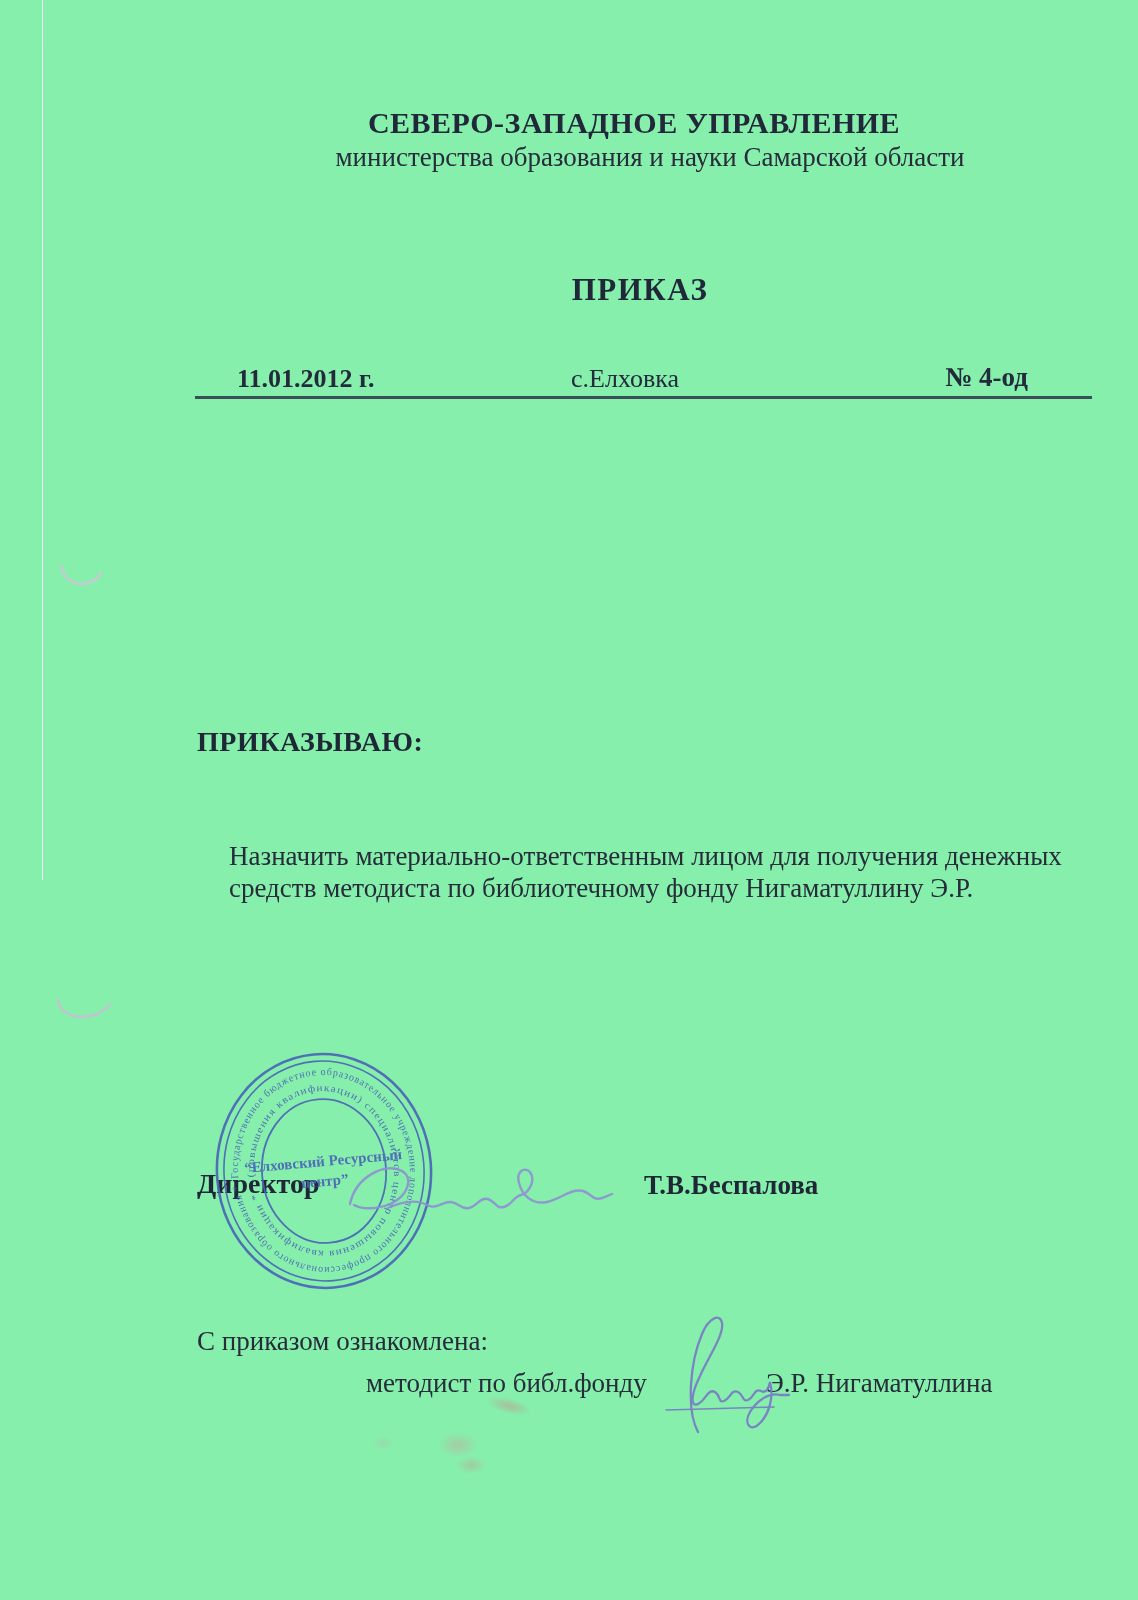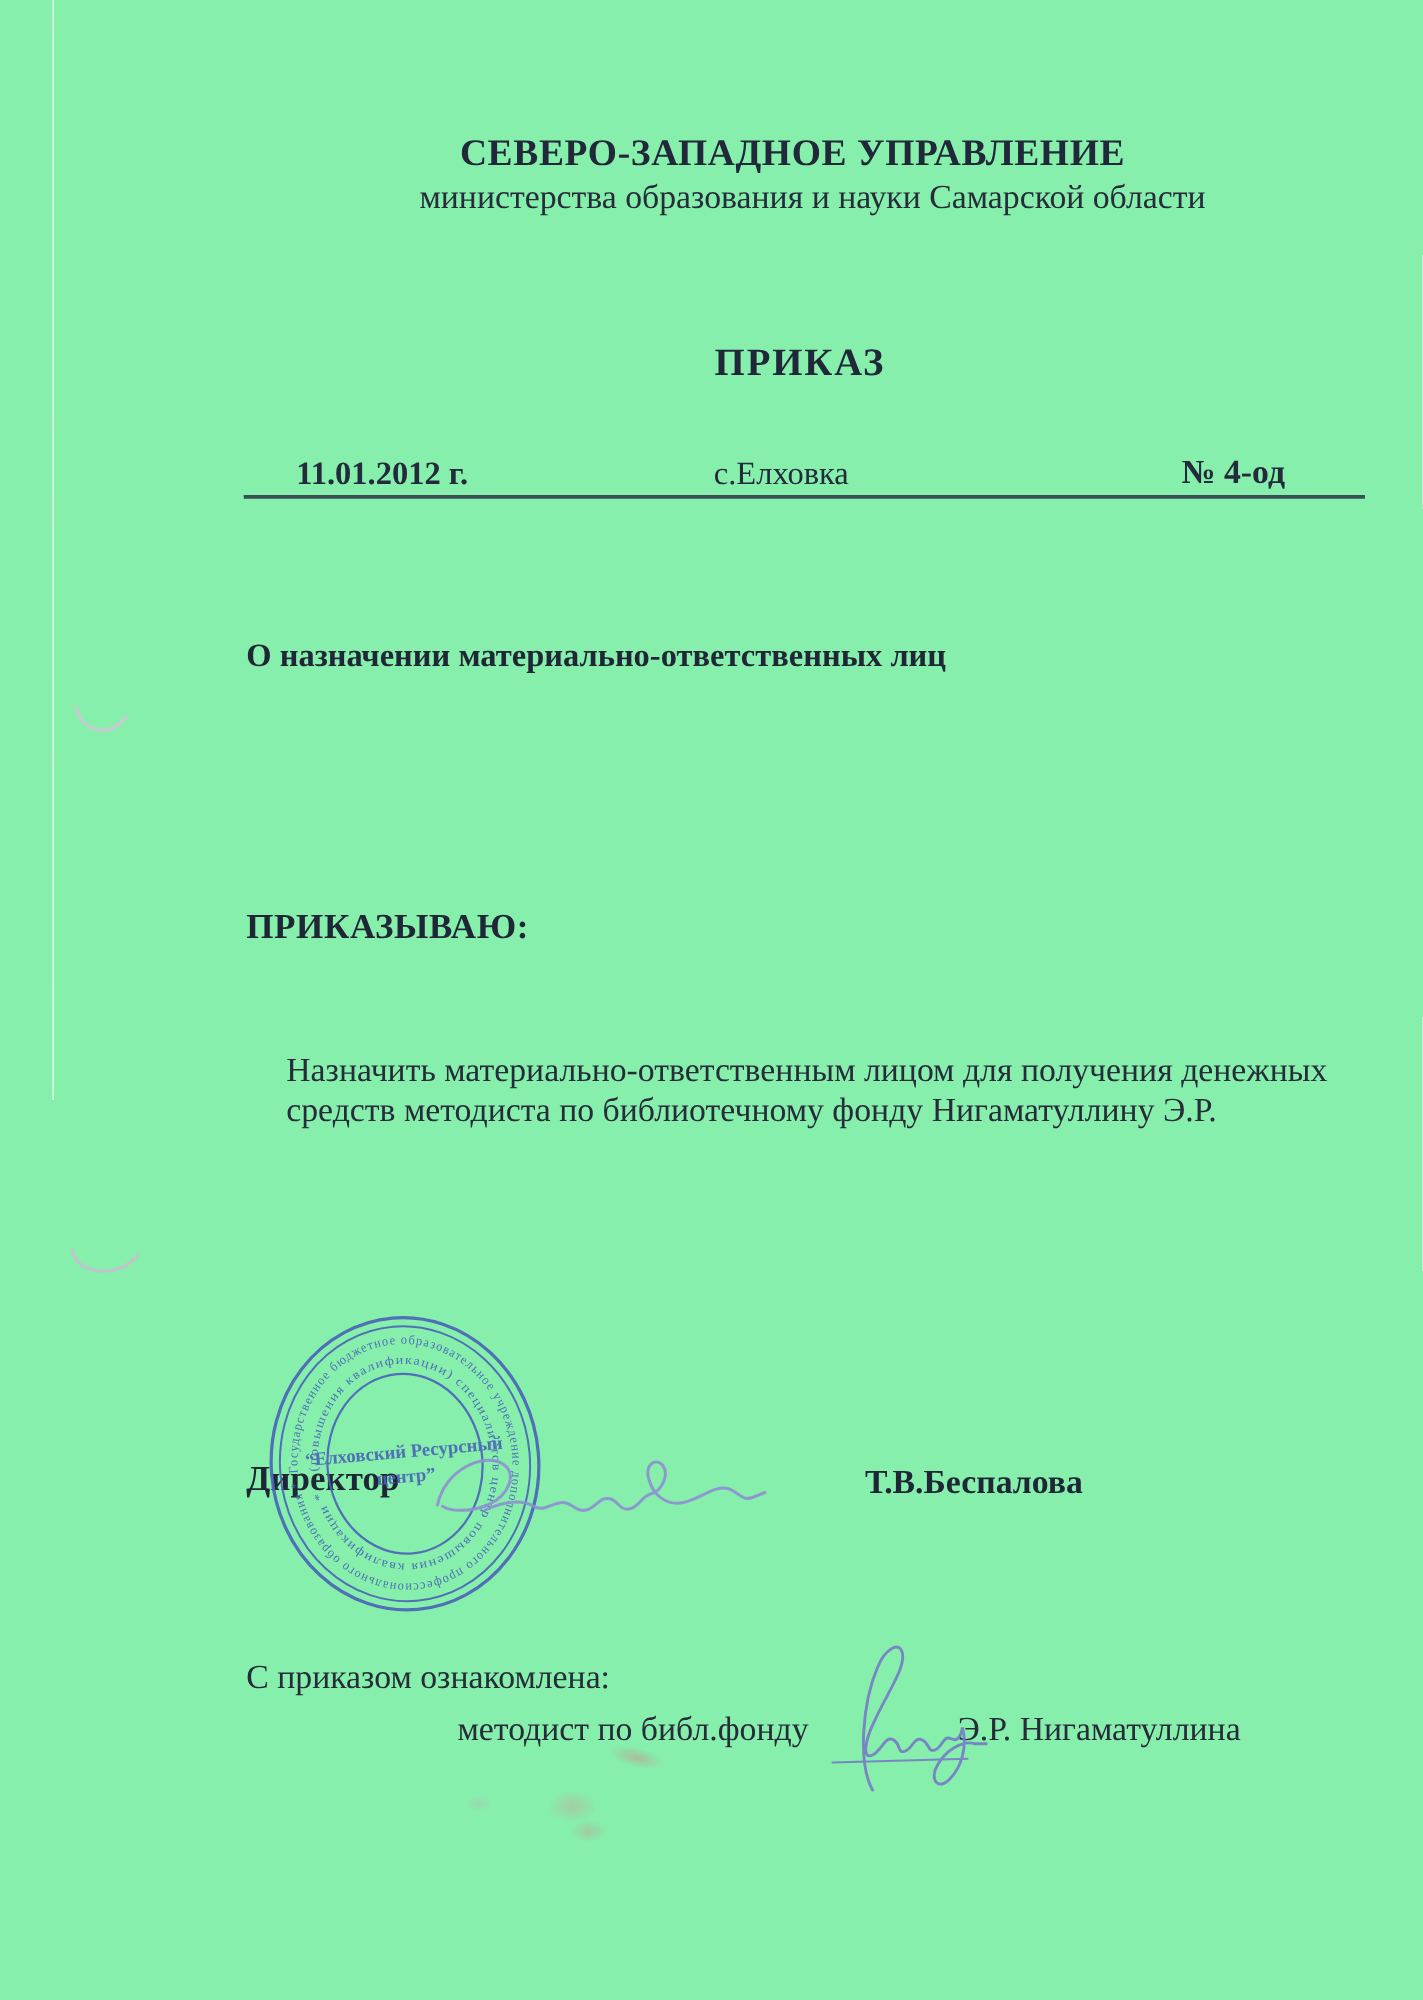--- a/index.html
+++ b/index.html
@@ -26,21 +26,21 @@
   .number{left:920px;top:362px;width:108px;text-align:right;font-size:27px;font-weight:bold;color:#222a3c;}
   .rule{left:195px;top:396px;width:897px;height:3px;background:#2b3246;opacity:.85;}
 
   .subject{left:197px;top:510px;font-size:26px;font-weight:bold;color:#1f2636;}
   .preamble{left:197px;top:566px;width:830px;font-size:27px;line-height:32px;color:#262c3a;}
   .preamble .l1{text-indent:8px;}
   .prikazyvayu{left:197px;top:726px;font-size:28px;font-weight:bold;letter-spacing:.5px;color:#1f2636;}
   .order-text{left:229px;top:840px;width:845px;font-size:27px;line-height:32px;color:#262c3a;}
 
   .director{left:197px;top:1168px;font-size:28px;font-weight:bold;color:#1f2636;z-index:1;}
-  .tvb{left:644px;top:1170px;font-size:27px;font-weight:bold;color:#1f2636;margin-left:48px;}
+  .tvb{left:644px;top:1170px;font-size:27px;font-weight:bold;color:#1f2636;}
 
   .ack1{left:197px;top:1326px;font-size:27px;color:#262c3a;}
   .ack-role{left:366px;top:1368px;font-size:27px;color:#262c3a;}
   .ack-name{left:766px;top:1368px;font-size:27px;color:#262c3a;}
 
   .stamp-svg{left:202px;top:1044px;z-index:2;transform:rotate(-5deg);opacity:.9;}
   .sig1-svg{left:330px;top:1142px;z-index:3;}
   .sig2-svg{left:636px;top:1292px;z-index:3;}
   .arc-svg{z-index:1;}
 
@@ -63,21 +63,20 @@
 
   <div class="abs h1 center">СЕВЕРО-ЗАПАДНОЕ УПРАВЛЕНИЕ</div>
   <div class="abs h2 center">министерства образования и науки Самарской области</div>
   <div class="abs doc-type center">ПРИКАЗ</div>
 
   <div class="abs date">11.01.2012 г.</div>
   <div class="abs place">с.Елховка</div>
   <div class="abs number">№ 4-од</div>
   <div class="abs rule"></div>
 
-  <div class="abs subject">О назначении материально-ответственных лиц</div>
 
   <div class="abs prikazyvayu">ПРИКАЗЫВАЮ:</div>
   <div class="abs order-text">
     <div>Назначить материально-ответственным лицом для получения денежных</div>
     <div>средств методиста по библиотечному фонду Нигаматуллину Э.Р.</div>
   </div>
 
   <svg class="abs arc-svg" style="left:55px;top:556px;" width="60" height="45" viewBox="0 0 60 45">
     <path d="M 6 10 C 10 30 34 35 46 17" fill="none" stroke="#c6cad1" stroke-width="2.6" stroke-linecap="round"></path>
   </svg>

